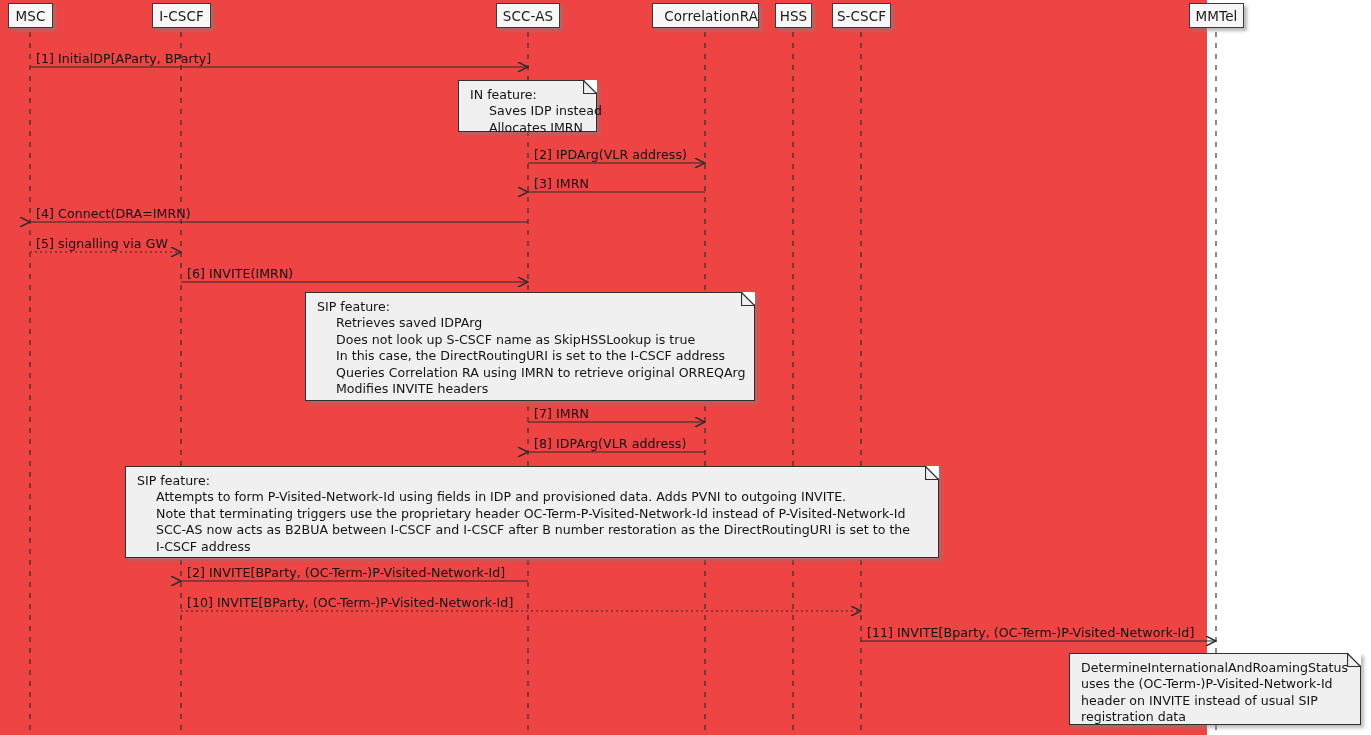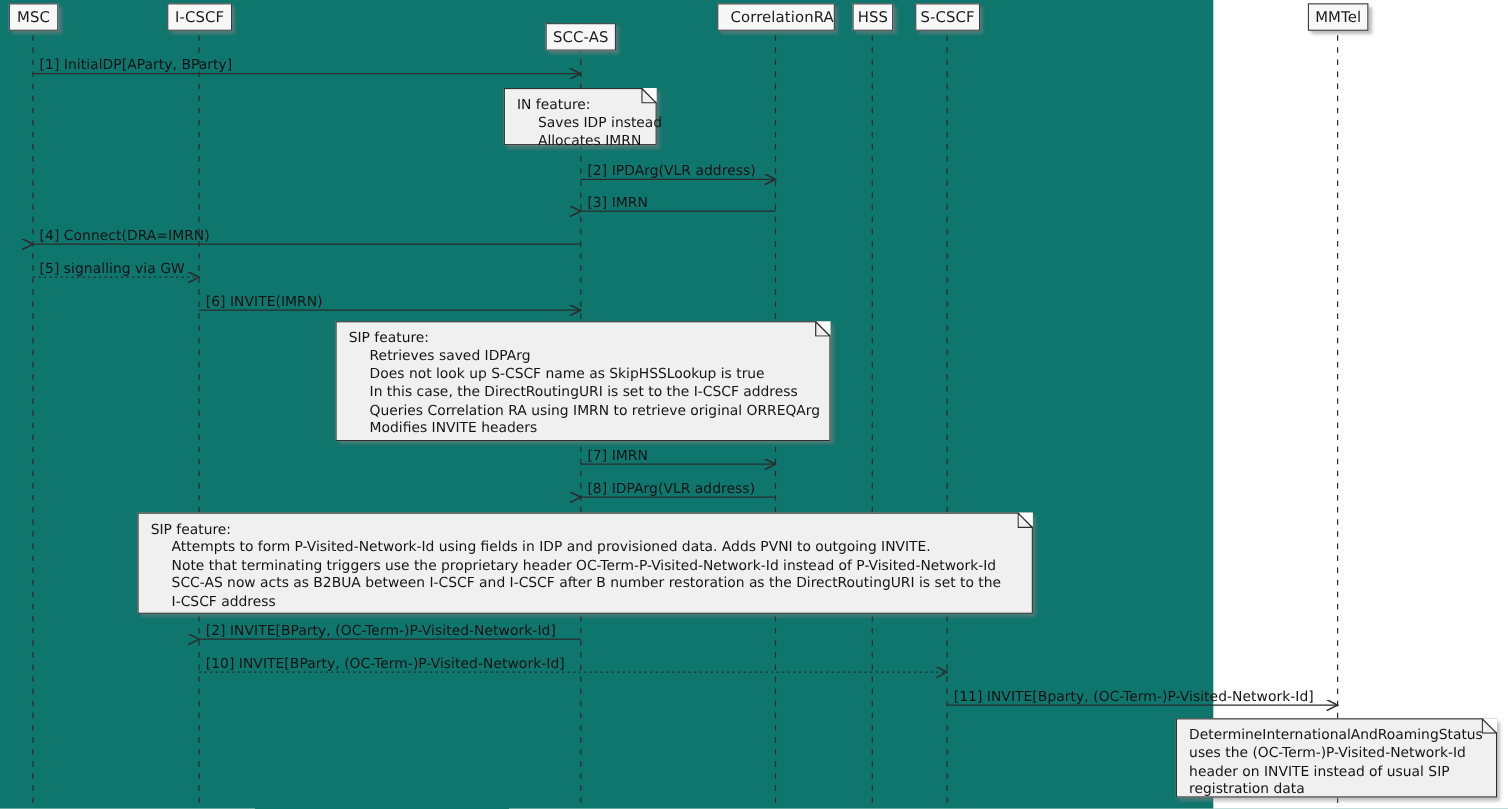--- a/index.html
+++ b/index.html
@@ -8,23 +8,23 @@
     background: #FFFFFF;
   }
   body {
     font-family: "DejaVu Sans", sans-serif;
     width: 1371px;
     height: 735px;
     overflow: hidden;
   }
   #diagram {
     position: relative;
-    width: 1103px;
+    width: 1207px;
     height: 735px;
-    background: #0f766e;
+    background: #ef4444;
     text-decoration: underline;
   }
   svg#canvas {
     position: absolute;
     left: 0;
     top: 0;
     width: 1371px;
     height: 735px;
   }
   .participant-box {
@@ -110,21 +110,21 @@
       </g>
   </svg>
 
   <div id="participants-layer">
       <div class="participant-box" style="left: 8px; top: 3px; width: 45px; height: 25px;">
         <span>MSC</span>
       </div>
       <div class="participant-box" style="left: 152px; top: 3px; width: 59px; height: 25px;">
         <span>I-CSCF</span>
       </div>
-      <div class="participant-box" style="left: 496px; top: 21px; width: 64px; height: 25px;">
+      <div class="participant-box" style="left: 496px; top: 3px; width: 64px; height: 25px;">
         <span>SCC-AS</span>
       </div>
       <div class="participant-box" style="left: 652px; top: 3px; width: 107px; height: 25px; justify-content: flex-end;">
         <span>CorrelationRA</span>
       </div>
       <div class="participant-box" style="left: 775px; top: 3px; width: 37px; height: 25px;">
         <span>HSS</span>
       </div>
       <div class="participant-box" style="left: 832px; top: 3px; width: 59px; height: 25px;">
         <span>S-CSCF</span>

